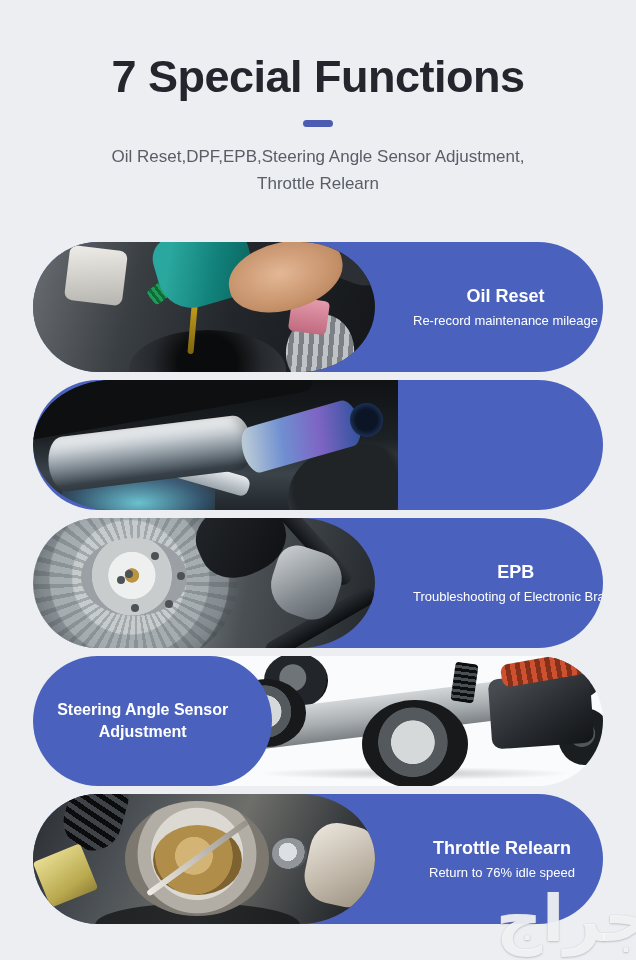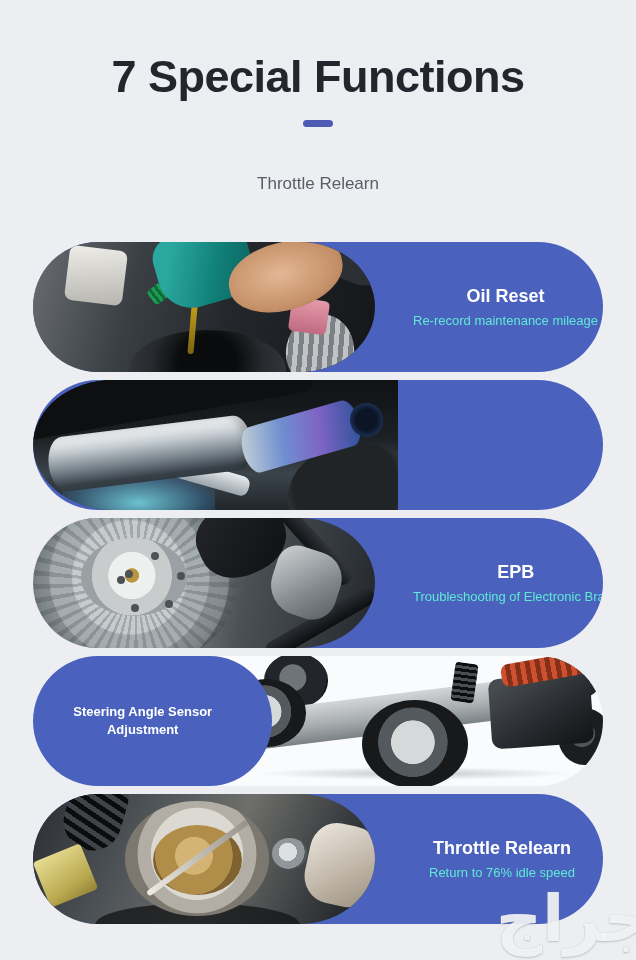--- a/index.html
+++ b/index.html
@@ -19,29 +19,29 @@
   .photo{position:relative;height:100%;overflow:hidden;flex:0 0 auto;z-index:1;}
   .photo>div{position:absolute;}
   .card.pl .photo{width:60%;border-radius:0 22% 22% 0 / 0 50% 50% 0;}
   .card.pr .photo{width:64%;border-radius:22% 0 0 22% / 50% 0 0 50%;}
 
   .tz{flex:1;position:relative;z-index:2;display:flex;flex-direction:column;
       justify-content:center;align-items:center;color:#fff;}
   .card.pl .tz{padding:0 12px 0 38px;}
   .card.pr .tz{padding:0 2px 0 16px;}
   .fn-title{margin:0;font-size:18px;font-weight:bold;color:#ffffff;text-align:center;}
-  .fn-desc{margin:6px 0 0;font-size:13px;color:#5eead4;white-space:nowrap;text-align:center;}
+  .fn-desc{margin:6px 0 0;font-size:13px;color:#ffffff;white-space:nowrap;text-align:center;}
   .fn-desc.wrap{white-space:normal;max-width:205px;line-height:1.4;}
 
   
   .card.light{background:#fafbfc;display:block;}
   .blue-pill{position:absolute;left:0;top:0;bottom:0;width:42%;background:#4a62bd;
              border-radius:0 26% 26% 0 / 0 50% 50% 0;display:flex;align-items:center;
              justify-content:center;z-index:2;padding:0 34px 0 14px;box-sizing:border-box;}
-  .blue-pill .fn-title{font-size:13px;line-height:1.35;max-width:178px;text-align:center;}
+  .blue-pill .fn-title{font-size:16px;line-height:1.35;max-width:178px;text-align:center;}
   .photo-chassis{position:absolute;right:0;top:0;bottom:0;width:66%;z-index:1;}
 
   
   .photo-oil{background:linear-gradient(105deg,#6a6e72 0%,#3a3f44 30%,#23272b 58%,#141619 100%);}
   .a-res{left:10%;top:5%;width:17%;height:42%;background:linear-gradient(170deg,#eeede8,#b5b4ae);border-radius:8px;transform:rotate(7deg);}
   .a-bottle{left:36%;top:-10%;width:28%;height:58%;background:linear-gradient(115deg,#2aa79e 20%,#11817a 60%,#0b5f59);border-radius:22px 30px 26px 34px;transform:rotate(-16deg);}
   .a-neck{left:33.5%;top:30%;width:9%;height:13%;background:repeating-linear-gradient(90deg,#1e9c55 0 3px,#0f6b38 3px 6px);transform:rotate(-38deg);border-radius:4px;}
   .a-stream{left:46%;top:40%;width:6px;height:46%;background:linear-gradient(#d2a81f,#7d650f);border-radius:0 0 4px 4px;transform:rotate(5deg);}
   .a-hand{left:57%;top:0;width:34%;height:52%;background:radial-gradient(ellipse at 45% 45%,#e4b795,#c38f67 65%,#996647);border-radius:50% 40% 55% 45%;transform:rotate(-12deg);}
   .a-sleeve{right:-4%;top:-8%;width:18%;height:40%;background:#2c2f33;border-radius:40%;transform:rotate(20deg);}
@@ -106,21 +106,21 @@
              text-shadow:0 1px 2px rgba(130,135,150,.4),0 0 1px rgba(150,155,165,.5);}
 </style>
 </head>
 <body>
 
 <div class="page">
 
   <header class="header">
     <h1 class="title">7 Special Functions</h1>
     <div class="dash"></div>
-    <p class="subtitle"><br><span>Throttle Relearn</span></p>
+    <p class="subtitle"><span>Oil Reset,DPF,EPB,Steering Angle Sensor Adjustment,</span><br><span>Throttle Relearn</span></p>
   </header>
 
   <main class="cards">
 
     <section class="card pl">
       <div class="photo photo-oil">
         <div class="a-res"></div>
         <div class="a-hole"></div>
         <div class="a-gear"></div>
         <div class="a-pink"></div>

